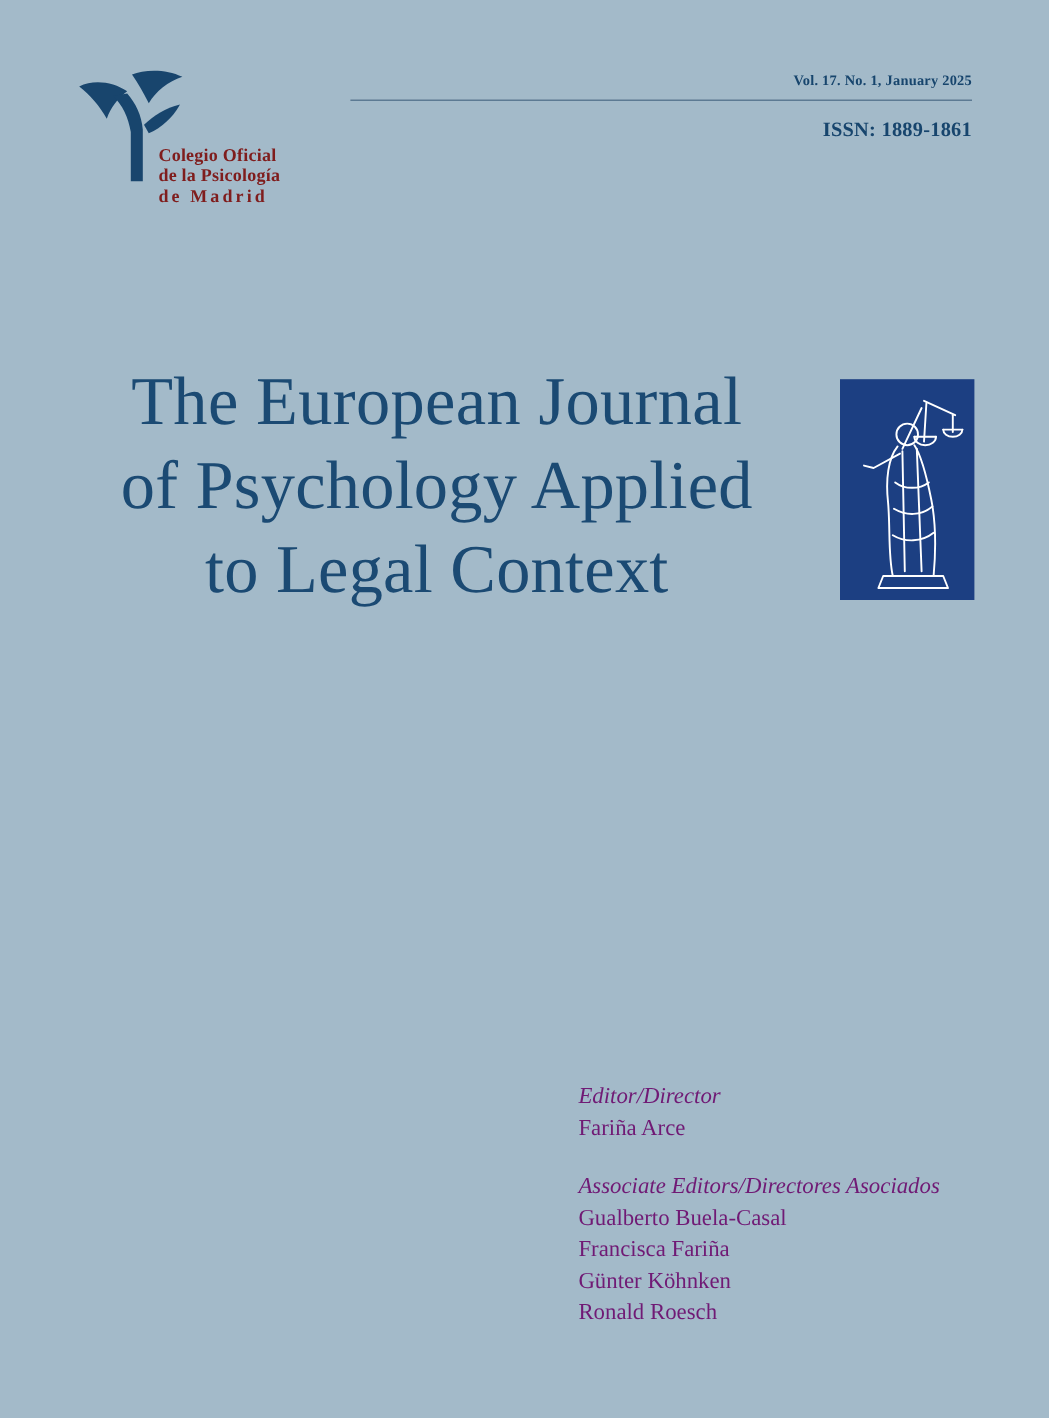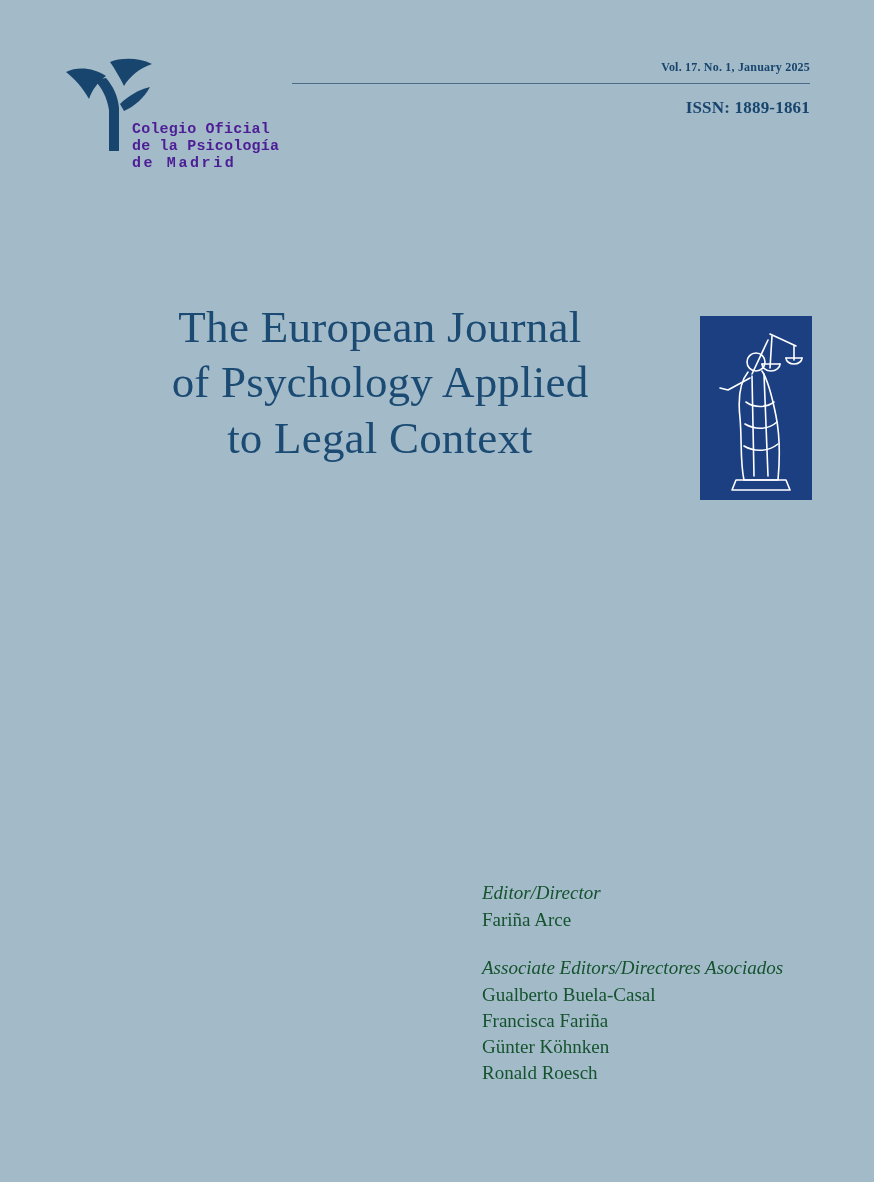--- a/index.html
+++ b/index.html
@@ -47,23 +47,23 @@
     top: 0;
     width: 110px;
     height: 100px;
   }
 
   .logo-text {
     position: absolute;
     left: 76px;
     top: 66px;
     width: 190px;
-    font-family: Liberation Mono, monospace;
+    font-family: Liberation Serif, serif;
     font-weight: bold;
-    color: #4c1d95;
+    color: #7f1d1d;
     line-height: 1.12;
   }
   .logo-text .l1 {
     font-size: 15px;
     letter-spacing: 0.2px;
   }
   .logo-text .l2 {
     font-size: 15px;
     letter-spacing: 0.2px;
   }
@@ -107,26 +107,26 @@
   .title-block {
     position: absolute;
     left: 0;
     top: 300px;
     width: 874px;
     height: 230px;
   }
 
   .title-text {
     position: absolute;
-    left: 60px;
+    left: 44px;
     top: 0;
     width: 640px;
     text-align: center;
     font-family: "Liberation Serif", serif;
-    font-size: 45px;
+    font-size: 57px;
     line-height: 1.23;
     color: #1b4a73;
     letter-spacing: 0.3px;
   }
   .title-text .tl {
     display: block;
     white-space: nowrap;
   }
   .title-text .tl2 { letter-spacing: 0.2px; }
   .title-text .tl3 { letter-spacing: 0.2px; }
@@ -140,23 +140,23 @@
     height: 184px;
     background: #1c3f82;
     overflow: hidden;
   }
   .emblem svg { display: block; }
 
   
   .editors {
     position: absolute;
     left: 482px;
-    top: 880px;
+    top: 901px;
     width: 360px;
-    color: #14532d;
+    color: #701a75;
   }
   .ed-heading {
     font-style: italic;
     font-size: 19px;
     line-height: 1.35;
     margin: 0 0 1px 0;
   }
   .ed-name {
     font-size: 19px;
     line-height: 1.38;

